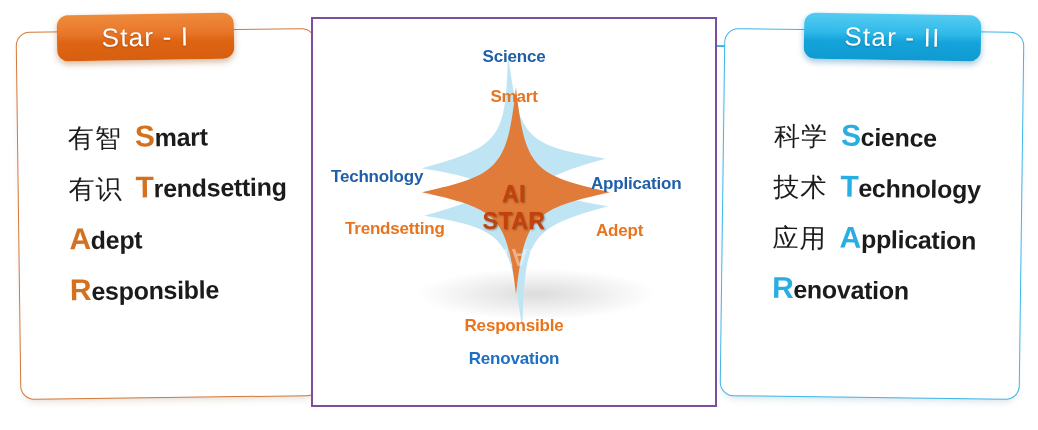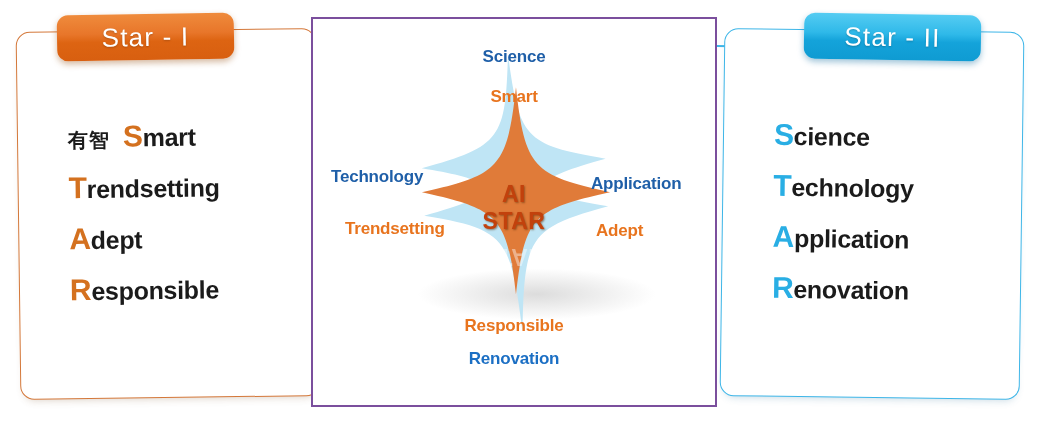--- a/index.html
+++ b/index.html
@@ -108,22 +108,22 @@
     top: 88px;
     padding-left: 50px;
   }
   .row {
     display: flex;
     align-items: baseline;
     height: 51px;
     white-space: nowrap;
   }
   .cn {
-    font-size: 20px;
-    font-weight: bold;
+    font-size: 26px;
+    font-weight: normal;
     color: #1b1b1b;
     margin-right: 13px;
     letter-spacing: 1px;
   }
   .en {
     font-size: 25px;
     font-weight: bold;
     color: #1b1b1b;
     letter-spacing: -0.3px;
   }
@@ -205,20 +205,21 @@
   <div class="connector connector-left"></div>
   <div class="connector connector-right"></div>
 
   <div class="panel panel-left">
     <div class="rows">
       <div class="row">
         <span class="cn">有智</span>
         <span class="en"><span class="cap">S</span><span>mart</span></span>
       </div>
       <div class="row">
+        <span class="cn">有识</span>
         <span class="en"><span class="cap">T</span><span>rendsetting</span></span>
       </div>
       <div class="row">
         <span class="en"><span class="cap">A</span><span>dept</span></span>
       </div>
       <div class="row">
         <span class="en"><span class="cap">R</span><span>esponsible</span></span>
       </div>
     </div>
   </div>
@@ -269,26 +270,29 @@
     <div class="core">
       <div>AI</div>
       <div>STAR</div>
     </div>
     <div class="core-reflection">STAR</div>
   </div>
 
   <div class="panel panel-right">
     <div class="rows">
       <div class="row">
+        <span class="cn">科学</span>
         <span class="en"><span class="cap">S</span><span>cience</span></span>
       </div>
       <div class="row">
+        <span class="cn">技术</span>
         <span class="en"><span class="cap">T</span><span>echnology</span></span>
       </div>
       <div class="row">
+        <span class="cn">应用</span>
         <span class="en"><span class="cap">A</span><span>pplication</span></span>
       </div>
       <div class="row">
         <span class="en"><span class="cap">R</span><span>enovation</span></span>
       </div>
     </div>
   </div>
 
   <div class="pill pill-right">
     <span>Star - II</span>

